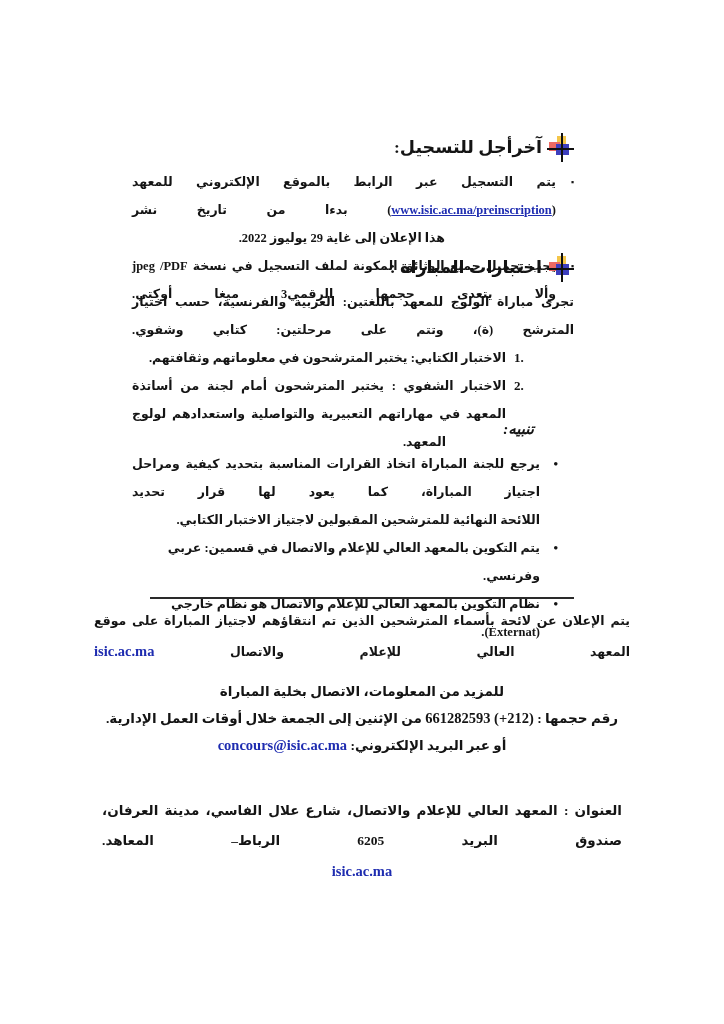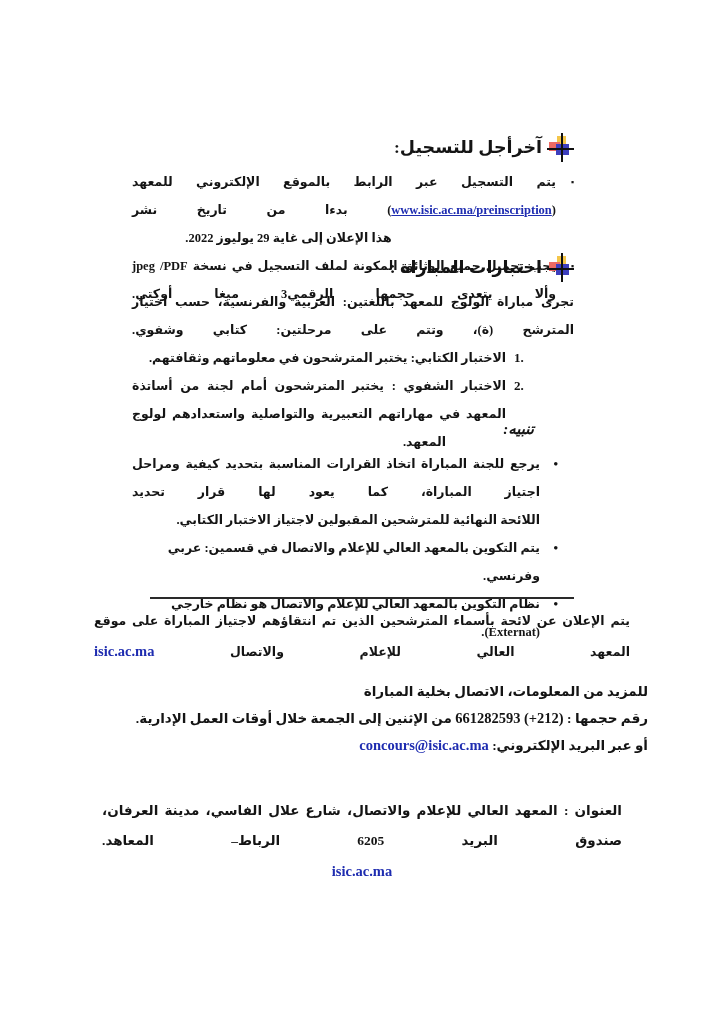--- a/index.html
+++ b/index.html
@@ -26,35 +26,35 @@
   .flower .bar.v{top:0;left:14px;width:2px;height:29px;background:#101010;}
   .flower .bar.h{top:15px;left:0;width:27px;height:2px;background:#101010;}
 
   .blt{display:flex;gap:6px;}
   .mk{flex:0 0 12px;text-align:right;line-height:28px;}
   .mk.sqb{font-size:9px;}
   .mk.rnd{font-size:13px;}
   .btxt{flex:1 1 auto;min-width:0;}
   .line{line-height:28px;}
   .fill{text-align:justify;text-align-last:justify;}
-  .cont-reg{margin-right:111px;white-space:nowrap;text-align:center;}
+  .cont-reg{margin-right:111px;white-space:nowrap;}
   .cont-exam{margin-right:60px;white-space:nowrap;}
   .cont-notice{}
 
   .olist{margin-right:40px;}
   .oli{display:flex;gap:8px;}
   .onum{flex:0 0 20px;direction:ltr;text-align:left;line-height:28px;font-size:13px;}
 
   .tanbih{position:absolute;top:416px;right:114px;font-style:italic;font-size:15px;line-height:26px;}
   .notice-list .blt{margin-right:16px;}
 
   .rule{position:absolute;top:597px;right:74px;left:74px;border-top:2px solid #2a2a2a;}
   .announce{position:absolute;top:606px;right:18px;left:18px;font-size:12.5px;line-height:30px;text-align:justify;text-align-last:justify;}
 
-  .contact{position:absolute;top:678px;right:0;left:0;text-align:right;font-size:13.5px;line-height:27px;}
+  .contact{position:absolute;top:678px;right:0;left:0;text-align:center;font-size:13.5px;line-height:27px;}
   .footer{position:absolute;top:796px;right:26px;left:26px;font-size:13.5px;line-height:30px;}
   .footer .addr{text-align:justify;text-align-last:justify;}
   .footer .site{text-align:center;}
 
   .blue{color:#1e2cb0;}
   .link{color:#1e2cb0;text-decoration:underline;font-family:"Liberation Serif",serif;}
   .latin{direction:ltr;unicode-bidi:isolate;font-family:"Liberation Serif",serif;}
   .phone{font-size:14.5px;}
   .sitefont{font-family:"Liberation Serif",serif;font-size:14.5px;text-decoration:none;}
 </style>

